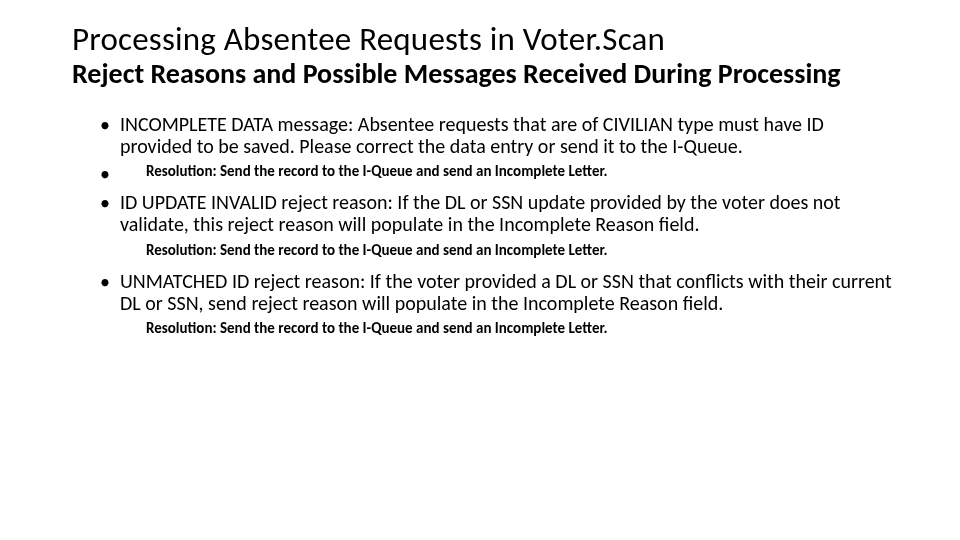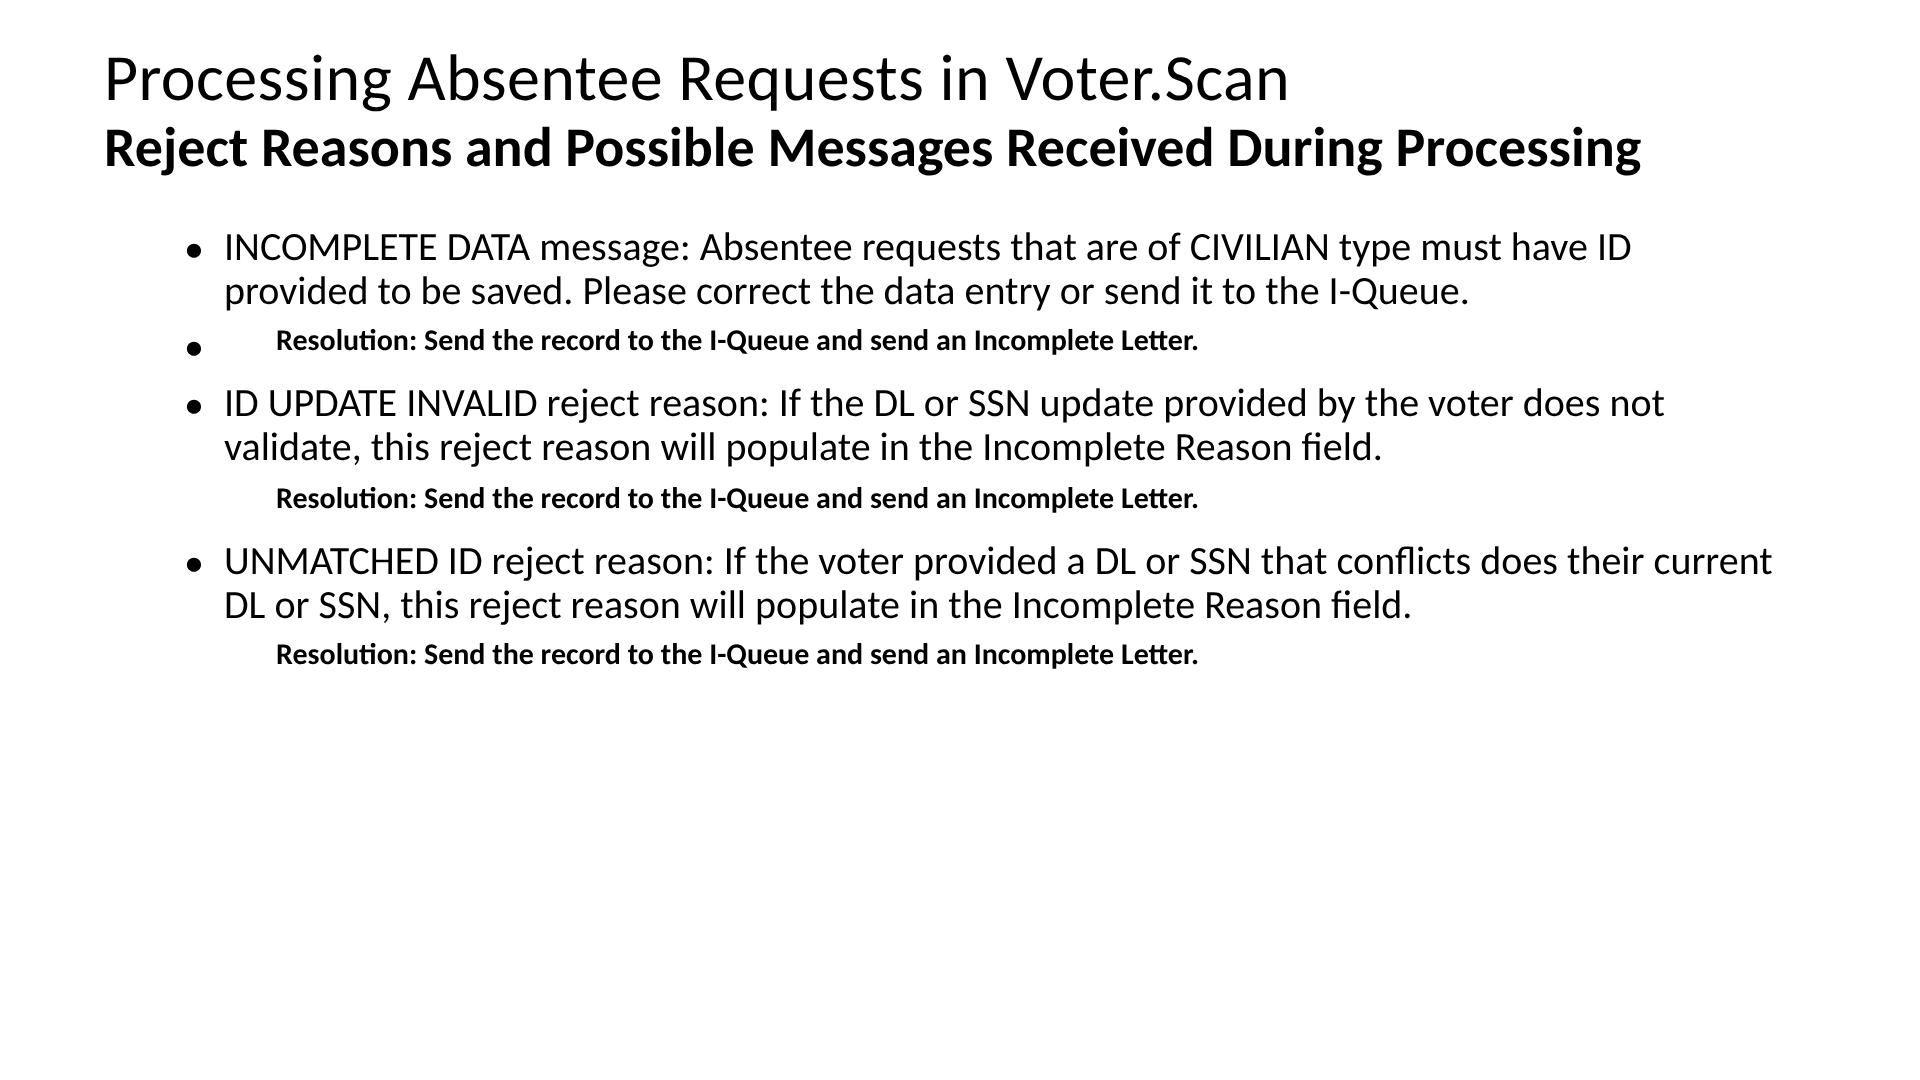--- a/index.html
+++ b/index.html
@@ -8,41 +8,41 @@
     width: 960px;
     height: 540px;
     background: #ffffff;
     font-family: "Calibri", "Segoe UI", Arial, sans-serif;
     color: #000000;
   }
   .slide {
     box-sizing: border-box;
     width: 960px;
     height: 540px;
-    padding: 22px 60px 20px 52px;
+    padding: 22px 60px 20px 72px;
   }
   .title {
     font-size: 33px;
     font-weight: 400;
     letter-spacing: 0.2px;
     margin: 0 0 2px 0;
     line-height: 1.05;
   }
   .subtitle {
     font-size: 28px;
     font-weight: 700;
     margin: 0 0 26px 0;
     line-height: 1.05;
   }
   .content {
     padding-left: 28px;
   }
   ul.bullets {
     list-style: none;
-    margin: 12px;
+    margin: 0;
     padding: 0;
   }
   ul.bullets > li {
     position: relative;
     padding-left: 20px;
     margin-bottom: 6px;
   }
   ul.bullets > li::before {
     content: "•";
     position: absolute;
@@ -81,19 +81,19 @@
       <li>
         <span class="resolution">Resolution: Send the record to the I-Queue and send an Incomplete Letter.</span>
       </li>
 
       <li>
         <span class="item-text">ID UPDATE INVALID reject reason: If the DL or SSN update provided by the voter does not validate, this reject reason will populate in the Incomplete Reason field.</span>
         <span class="resolution">Resolution: Send the record to the I-Queue and send an Incomplete Letter.</span>
       </li>
 
       <li>
-        <span class="item-text">UNMATCHED ID reject reason: If the voter provided a DL or SSN that conflicts does their current DL or SSN, this reject reason will populate in the Incomplete Reason field.</span>
+        <span class="item-text">UNMATCHED ID reject reason: If the voter provided a DL or SSN that conflicts with their current DL or SSN, send reject reason will populate in the Incomplete Reason field.</span>
         <span class="resolution">Resolution: Send the record to the I-Queue and send an Incomplete Letter.</span>
       </li>
 
     </ul>
   </div>
 </div>
 
 </body></html>

